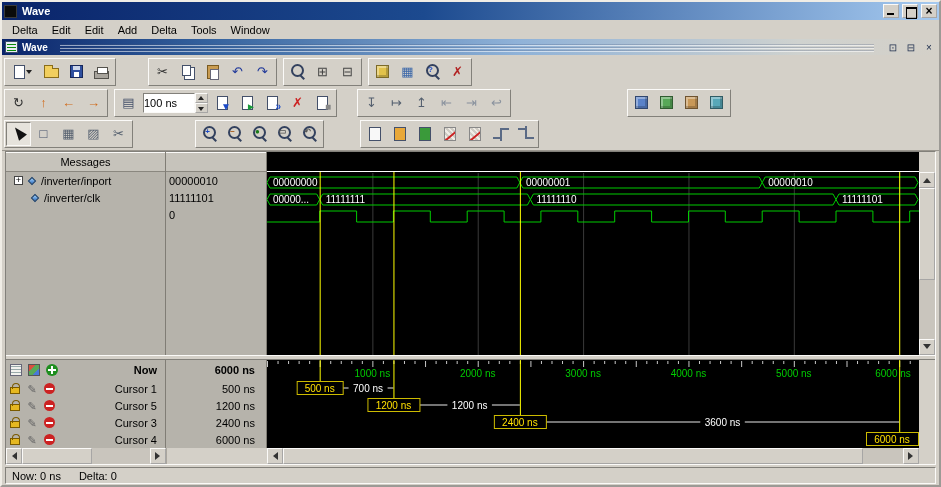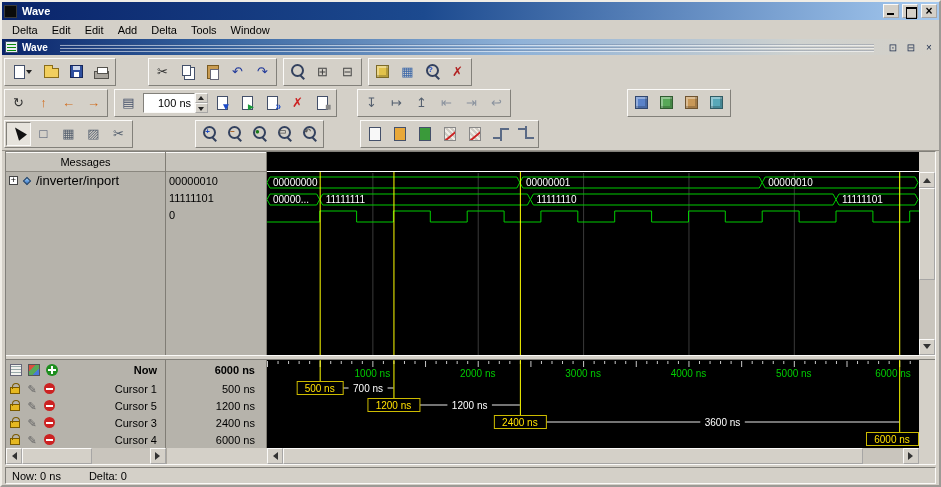--- a/index.html
+++ b/index.html
@@ -74,35 +74,35 @@
     background:repeating-linear-gradient(45deg,#cfcbc3 0 2px,#efece6 2px 4px)}
   .ic-redx::after{content:"";position:absolute;left:-2px;top:6px;width:18px;height:2px;background:#cc2222;transform:rotate(-40deg)}
   .ic-rise,.ic-fall{position:relative;width:14px;height:11px}
   .ic-rise::before{content:"";position:absolute;left:0;bottom:0;width:7px;height:2px;background:#5a6a85}
   .ic-rise::after{content:"";position:absolute;left:7px;top:0;width:7px;height:11px;border-left:2px solid #5a6a85;border-top:2px solid #5a6a85}
   .ic-fall::before{content:"";position:absolute;left:0;top:0;width:7px;height:2px;background:#5a6a85}
   .ic-fall::after{content:"";position:absolute;left:7px;bottom:0;width:7px;height:11px;border-left:2px solid #5a6a85;border-bottom:2px solid #5a6a85}
   .ic-cursor{width:0;height:0;border-left:5px solid transparent;border-right:5px solid transparent;border-bottom:13px solid #111;transform:rotate(-38deg);margin-top:-2px}
 
   .timebox{display:flex;align-items:center;margin:0 2px}
-  .time-input{width:52px;height:20px;border:1px solid;border-color:#82807a #fbfaf8 #fbfaf8 #82807a;background:#fff;font-size:11px;font-family:"Liberation Sans",sans-serif;text-align:right;padding-right:3px}
+  .time-input{width:52px;height:20px;border:1px solid;border-color:#82807a #fbfaf8 #fbfaf8 #82807a;background:#fff;font-size:11px;font-family:"Liberation Sans",sans-serif;text-align:left;padding-right:3px}
   .spin{display:flex;flex-direction:column}
   .spin button{width:13px;height:10px;background:#d4d0c8;border:1px outset #fbfaf8;position:relative}
   .spin .s-up::after{content:"";position:absolute;left:2px;top:2px;border:3px solid transparent;border-bottom:4px solid #222;border-top:none}
   .spin .s-dn::after{content:"";position:absolute;left:2px;top:3px;border:3px solid transparent;border-top:4px solid #222;border-bottom:none}
 
   
   .wavepanel{flex:none;height:314px;margin:0 3px;border:1px solid;border-color:#82807a #fbfaf8 #fbfaf8 #82807a;
     display:flex;flex-direction:column;background:#000}
   .main{display:flex;height:203px;flex:none}
   .names-col{width:160px;flex:none;display:flex;flex-direction:column;background:#b6b3ab;border-right:1px solid #807d75}
   .values-col{width:101px;flex:none;display:flex;flex-direction:column;background:#b6b3ab;border-right:1px solid #807d75}
   .col-header{height:20px;flex:none;background:#c6c3bb;border-bottom:1px solid #8a877f;border-top:1px solid #fbfaf8;
     display:flex;align-items:center;justify-content:center;font-size:11px;color:#000}
-  .sig-row{height:17px;flex:none;display:flex;align-items:center;gap:3px;padding-left:3px;font-size:13px;color:#000}
+  .sig-row{height:17px;flex:none;display:flex;align-items:center;gap:3px;padding-left:8px;font-size:11px;color:#000}
   .val-row{height:17px;flex:none;display:flex;align-items:center;padding-left:3px;font-size:11px;color:#000}
   .plusbox{width:9px;height:9px;flex:none;background:#fff;border:1px solid #444;position:relative}
   .plusbox::before{content:"+";position:absolute;left:0;top:-1px;width:100%;text-align:center;font-size:9px;line-height:9px;color:#000}
   .diamond{width:6px;height:6px;flex:none;background:linear-gradient(135deg,#a8d8ff 0%,#2a6ac0 100%);border:1px solid #123a6a;transform:rotate(45deg);margin:0 3px}
   .indent{width:12px;flex:none}
   .wave-col{width:652px;flex:none;background:#000;position:relative}
   .wave-col svg{display:block}
 
   
   .vscroll{width:16px;flex:none;display:flex;flex-direction:column;background:#d4d0c8}
@@ -145,21 +145,21 @@
   .hrow{height:16px;flex:none;display:flex;background:#d4d0c8}
   .hs-left{width:160px;flex:none;display:flex}
   .hs-gap{width:101px;flex:none;background:#d4d0c8;border-left:1px solid #aaa69e}
   .hs-wave{width:652px;flex:none;display:flex}
   .hs-corner{width:16px;flex:none;background:#d4d0c8}
 
   
   .statusbar{height:21px;flex:none;display:flex;align-items:center;gap:3px;padding:0 3px;background:#d4d0c8}
   .scell{height:17px;border:1px solid;border-color:#82807a #fbfaf8 #fbfaf8 #82807a;display:flex;align-items:center;padding:0 6px;font-size:11px;color:#000}
   .scell1{width:205px;flex:none}
-  .scell2{flex:1;gap:28px}
+  .scell2{flex:1;gap:18px}
 </style>
 </head>
 <body>
 
 <div class="window">
 
   <div class="titlebar">
     <span class="app-icon"></span>
     <span class="title-text">Wave</span>
     <button class="cap-btn cap-min"></button>
@@ -407,20 +407,25 @@
   <div class="wavepanel">
 
     <div class="main">
       <div class="names-col">
         <div class="col-header">Messages</div>
         <div id="signal-names">
             <div class="sig-row">
               <span class="plusbox"></span>
               <span class="diamond"></span>
               <span>/inverter/inport</span>
+            </div>
+            <div class="sig-row">
+              <span class="indent"></span>
+              <span class="diamond"></span>
+              <span>/inverter/clk</span>
             </div>
           </div>
       </div>
       <div class="values-col">
         <div class="col-header"></div>
         <div id="signal-values">
             <div class="val-row">00000010</div>
             <div class="val-row">11111101</div>
             <div class="val-row">0</div>
           </div>

